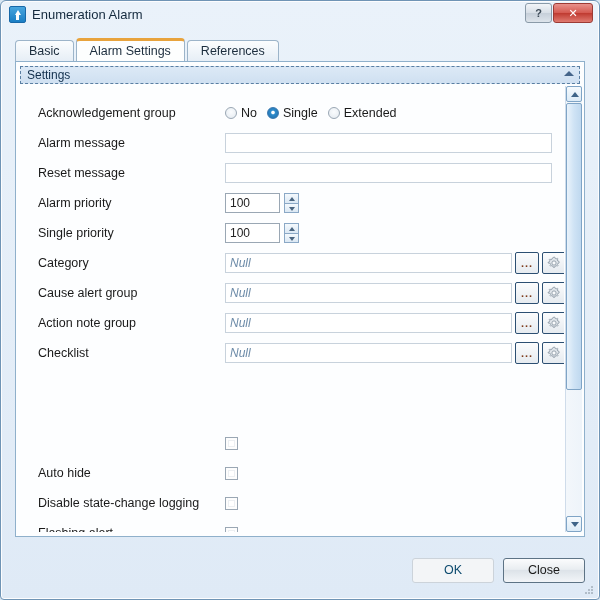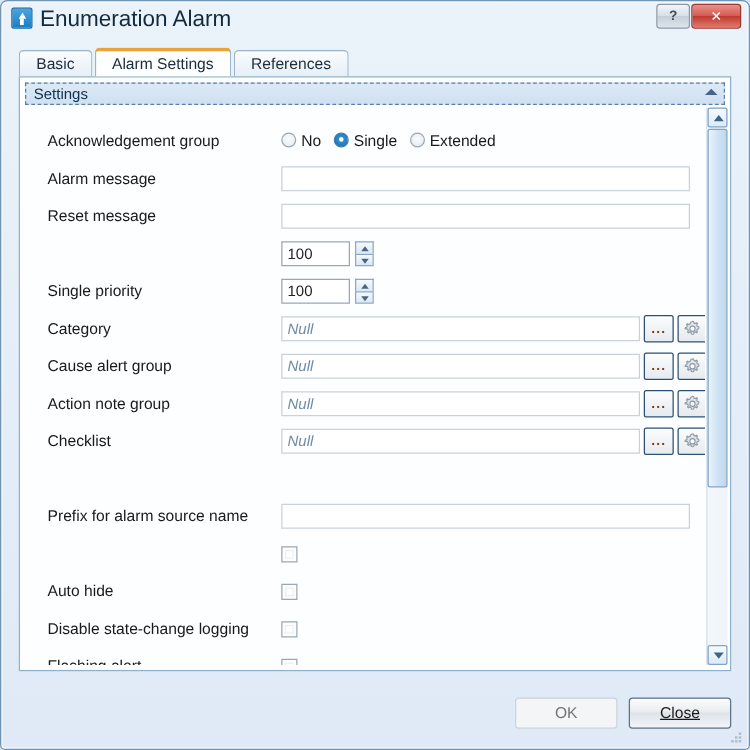--- a/index.html
+++ b/index.html
@@ -31,21 +31,21 @@
   .title-icon:before{
     content:"";position:absolute;left:5px;top:3px;
     width:0;height:0;border-left:3px solid transparent;
     border-right:3px solid transparent;border-bottom:5px solid #fff;
   }
   .title-icon:after{
     content:"";position:absolute;left:6px;top:8px;width:3px;height:5px;background:#fff;
   }
   .title-text{
     position:absolute;left:31px;top:5px;height:18px;line-height:18px;
-    font-size:18px;color:#13293d;white-space:nowrap;
+    font-size:13px;color:#13293d;white-space:nowrap;
   }
   .tb-btn{
     position:absolute;top:2px;height:20px;box-sizing:border-box;
     border:1px solid #8a9aa8;border-radius:3px;
     display:flex;align-items:center;justify-content:center;
     font-size:11px;font-weight:bold;color:#3c4a57;
   }
   .tb-help{
     right:47px;width:27px;
     background:linear-gradient(180deg,#f2f5f8 0%,#d7dee6 50%,#c6cfd9 51%,#dde4eb 100%);
@@ -132,21 +132,21 @@
     background:linear-gradient(180deg,#fbfcfd 0%,#e6ebf0 100%);
     display:flex;align-items:center;justify-content:center;
   }
   .dots{letter-spacing:1px;font-size:11px;font-weight:bold;color:#7d3a18;line-height:8px;}
   .chk{
     width:13px;height:13px;box-sizing:border-box;
     border:1px solid #9aa7b4;background:#fff;
     box-shadow:inset 0 0 0 2px #fdfdfd, inset 0 0 0 3px #eceff2;
   }
   .radio-grp{display:flex;align-items:center;gap:4px;font-size:12.5px;}
-  .radio-item{display:flex;align-items:flex-start;gap:4px;margin-right:6px;}
+  .radio-item{display:flex;align-items:center;gap:4px;margin-right:6px;}
   .rd{
     width:12px;height:12px;border-radius:50%;box-sizing:border-box;
     border:1px solid #9aa7b4;
     background:radial-gradient(circle at 50% 40%,#fafcfe 0%,#e3e9ef 100%);
   }
   .rd.on{
     border-color:#3b79b0;
     background:radial-gradient(circle at 50% 45%,#ffffff 0%,#ffffff 18%,#2f8ccc 30%,#1d6ba8 100%);
   }
   
@@ -175,22 +175,22 @@
   }
   
   .footer{position:absolute;right:14px;bottom:16px;display:flex;gap:9px;}
   .dlgbtn{
     box-sizing:border-box;width:82px;height:25px;
     border:1px solid #9aa7b4;border-radius:3px;
     font-size:12.5px;line-height:23px;text-align:center;
     background:linear-gradient(180deg,#fbfcfd 0%,#e9edf1 45%,#dde3e9 50%,#f2f5f8 100%);
     color:#1a1a1a;
   }
-  .dlgbtn.disabled{color:#737373;border-color:#ccd3da;background:#f3f5f7;margin-left:11px;}
-  .dlgbtn.default{border-color:#5d7385;text-decoration:underline;}
+  .dlgbtn.disabled{color:#0c4a6e;border-color:#ccd3da;background:#f3f5f7;margin-left:11px;}
+  .dlgbtn.default{border-color:#5d7385;}
   .grip{position:absolute;right:5px;bottom:4px;width:10px;height:10px;opacity:.55;}
   .grip i{position:absolute;width:2px;height:2px;background:#8d9aa6;}
 </style>
 </head>
 <body>
 
 <div class="window">
 
   <div class="titlebar">
     <div class="title-icon"></div>
@@ -242,20 +242,21 @@
       </div>
 
       <div class="row" style="top:72px;">
         <div class="rlabel">Reset message</div>
         <div class="ctl">
           <input class="txt wide" value="" style="">
         </div>
       </div>
 
       <div class="row" style="top:102px;">
+        <div class="rlabel">Alarm priority</div>
         <div class="ctl">
           <input class="txt num" value="100" style="">
           <span class="spin">
             <div class="sp-up"></div>
             <div class="sp-dn"></div>
           </span>
         </div>
       </div>
 
       <div class="row" style="top:132px;">
@@ -327,26 +328,20 @@
           <span class="sqbtn">
             <svg width="14" height="14" viewBox="0 0 16 16">
               <path d="M8 1.2l1 .25.4 1.3 1.2.5 1.2-.7.75.75-.7 1.2.5 1.2 1.3.4.25 1-.25 1-1.3.4-.5 1.2.7 1.2-.75.75-1.2-.7-1.2.5-.4 1.3-1 .25-1-.25-.4-1.3-1.2-.5-1.2.7-.75-.75.7-1.2-.5-1.2-1.3-.4L1.2 8l.25-1 1.3-.4.5-1.2-.7-1.2.75-.75 1.2.7 1.2-.5.4-1.3z" fill="#dfe4e9" stroke="#8e9aa6" stroke-width="1"></path>
               <circle cx="8" cy="8" r="2.4" fill="#fbfcfd" stroke="#8e9aa6" stroke-width="1"></circle>
             </svg>
           </span>
         </div>
       </div>
 
 
-      <div class="row" style="top:312px;">
-        <div class="rlabel">Prefix for alarm source name</div>
-        <div class="ctl">
-          <input class="txt wide" value="" style="">
-        </div>
-      </div>
 
       <div class="row" style="top:342px;">
         <div class="ctl">
           <span class="chk"></span>
         </div>
       </div>
 
       <div class="row" style="top:372px;">
         <div class="rlabel">Auto hide</div>
         <div class="ctl">

